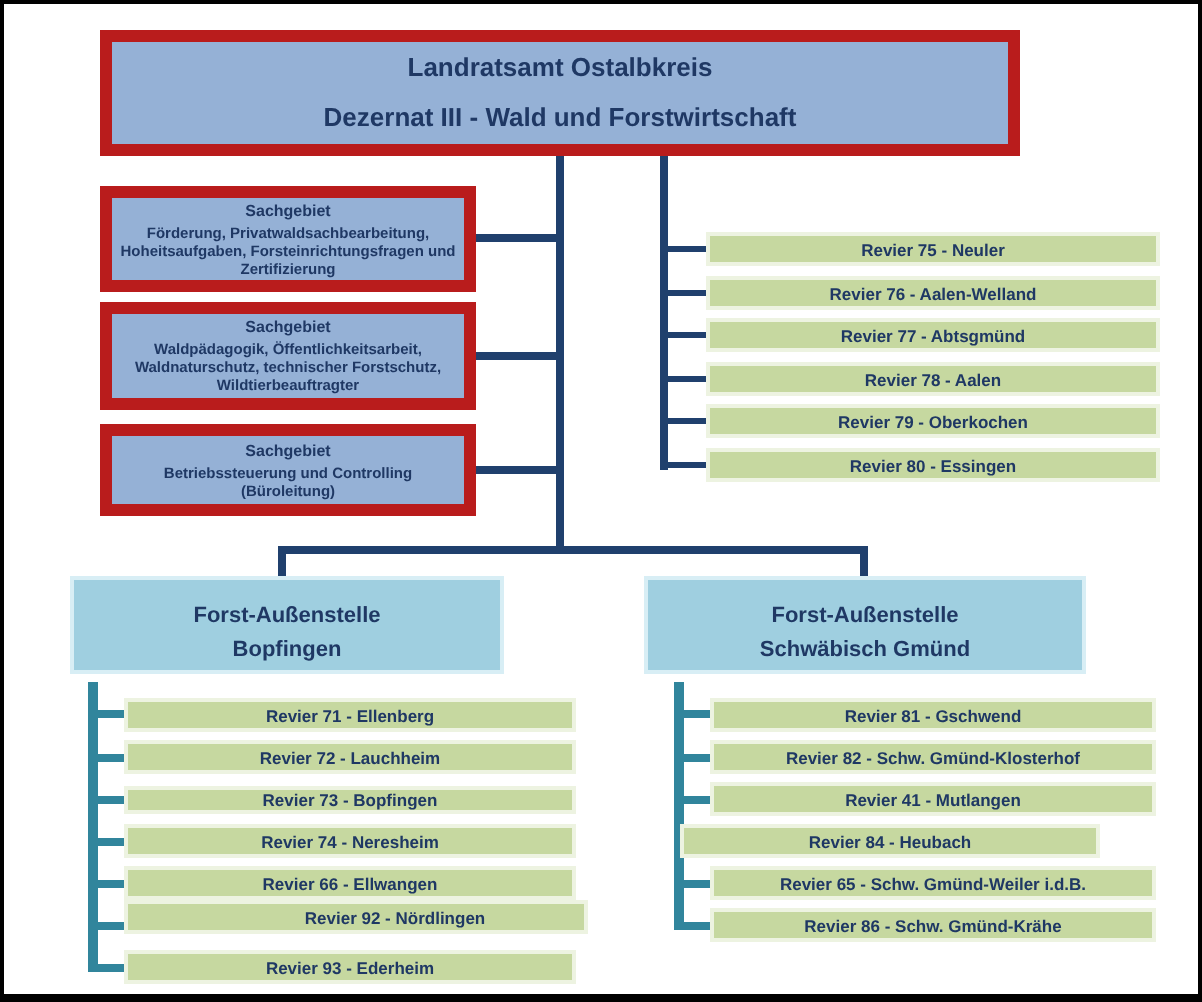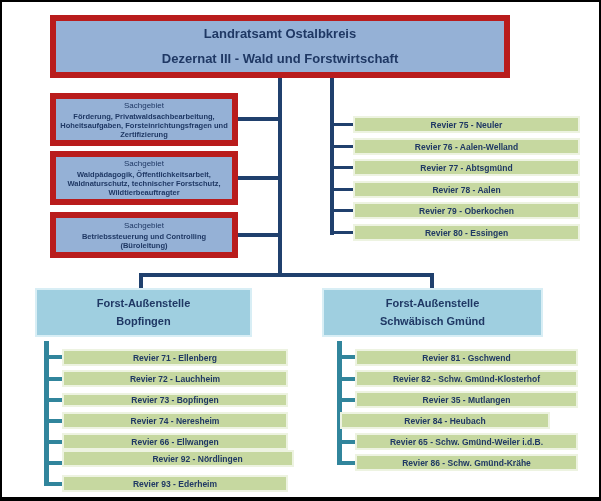--- a/index.html
+++ b/index.html
@@ -22,26 +22,26 @@
     position:absolute;
     box-sizing:border-box;
     display:flex;
     flex-direction:column;
     align-items:center;
     justify-content:center;
     text-align:center;
     color:#1f3864;
   }
   .blue{background:#95b1d6;border:6px solid #b91c1c;}
-  .cyan{background:#9fcfe0;border:2px solid #d8eef5;}
+  .cyan{background:#9fcfe0;border:2px solid #d8eef5;justify-content:flex-end;}
   .green{background:#c6d8a0;border:2px solid #edf3e1;}
 
   .top-box{font-size:13px;font-weight:bold;line-height:1.9;}
   .as-box{font-size:11px;font-weight:bold;line-height:1.6;}
-  .sg-heading{font-size:8px;font-weight:normal;margin-bottom:2px;}
+  .sg-heading{font-size:8px;font-weight:bold;margin-bottom:2px;}
   .sg-body{font-size:7.5px;font-weight:bold;line-height:1.2;padding:0 3px;}
   .green{font-size:8.5px;font-weight:bold;}
 
   .conn{position:absolute;}
   .navy{background:#20406d;}
   .teal{background:#31859c;}
 </style>
 </head>
 <body>
 
@@ -124,18 +124,18 @@
   <div class="conn teal" style="left:337px;top:341px;width:5px;height:124px;"></div>
   <div class="conn teal" style="left:337px;top:355px;width:18px;height:4px;"></div>
   <div class="conn teal" style="left:337px;top:377px;width:18px;height:4px;"></div>
   <div class="conn teal" style="left:337px;top:398px;width:18px;height:4px;"></div>
   <div class="conn teal" style="left:337px;top:419px;width:18px;height:4px;"></div>
   <div class="conn teal" style="left:337px;top:440px;width:18px;height:4px;"></div>
   <div class="conn teal" style="left:337px;top:461px;width:18px;height:4px;"></div>
 
   <div class="box green" style="left:355px;top:349px;width:223px;height:17px;">Revier 81 - Gschwend</div>
   <div class="box green" style="left:355px;top:370px;width:223px;height:17px;">Revier 82 - Schw. Gmünd-Klosterhof</div>
-  <div class="box green" style="left:355px;top:391px;width:223px;height:17px;">Revier 35 - Mutlangen</div>
+  <div class="box green" style="left:355px;top:391px;width:223px;height:17px;">Revier 41 - Mutlangen</div>
   <div class="box green" style="left:340px;top:412px;width:210px;height:17px;">Revier 84 - Heubach</div>
   <div class="box green" style="left:355px;top:433px;width:223px;height:17px;">Revier 65 - Schw. Gmünd-Weiler i.d.B.</div>
   <div class="box green" style="left:355px;top:454px;width:223px;height:17px;">Revier 86 - Schw. Gmünd-Krähe</div>
 
 </div>
 
 </body></html>

